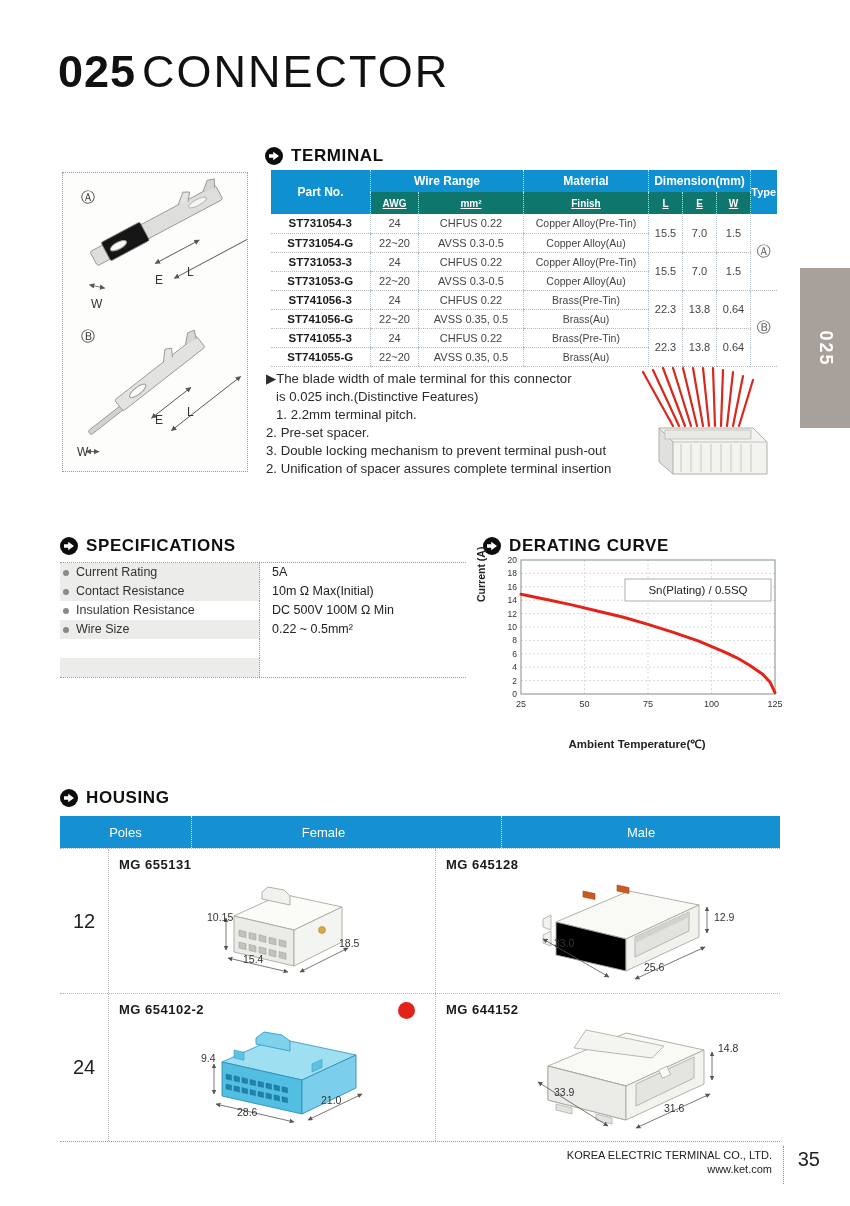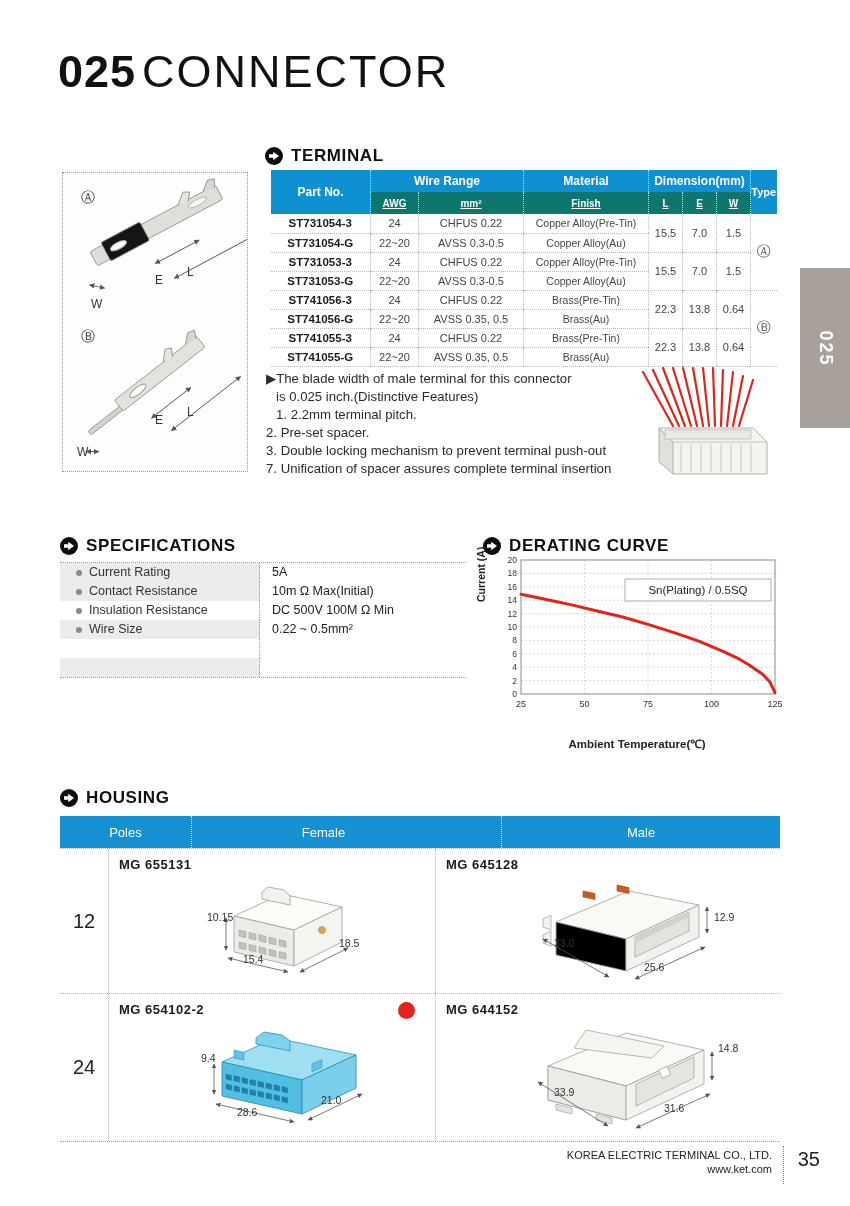--- a/index.html
+++ b/index.html
@@ -39,21 +39,21 @@
   .tt tbody td.dim { font-size:11px; }
   .tt tbody td.typ { font-size:14px; color:#555; }
 
   
   .features { left:266px; top:370px; width:400px; font-size:13.2px; line-height:18px; color:#2b2b2b; }
   .features .ind { padding-left:10px; }
 
   
   .spec-table { left:60px; top:562px; width:406px; border-top:1px dotted #9a9a9a; border-bottom:1px dotted #9a9a9a; font-size:12.5px; }
   .spec-row { display:flex; height:19px; line-height:19px; }
-  .spec-label { width:200px; padding-left:16px; color:#333; border-right:1px dotted #9a9a9a; display:flex; align-items:center; gap:7px; }
+  .spec-label { width:200px; padding-left:3px; color:#333; border-right:1px dotted #9a9a9a; display:flex; align-items:center; gap:7px; }
   .spec-label .dot { width:6px; height:6px; border-radius:50%; background:#8a8a8a; flex:0 0 6px; }
   .spec-value { flex:1; padding-left:12px; color:#222; }
   .spec-row.striped .spec-label { background:#ececea; }
 
   
   .chart-wrap { left:487px; top:554px; width:300px; }
   .ylab { position:absolute; left:-12px; top:48px; transform:rotate(-90deg); transform-origin:left top; font-size:10.5px; font-weight:700; color:#222; }
   .xlab { text-align:center; font-size:11.5px; font-weight:700; color:#222; margin-top:16px; }
 
   
@@ -244,21 +244,21 @@
     </tr>
   </tbody>
 </table>
 
 <div class="abs features">
   <div>▶The blade width of male terminal for this connector</div>
   <div class="ind">is 0.025 inch.(Distinctive Features)</div>
   <div class="ind">1. 2.2mm terminal pitch.</div>
   <div>2. Pre-set spacer.</div>
   <div>3. Double locking mechanism to prevent terminal push-out</div>
-  <div>7. Unification of spacer assures complete terminal insertion</div>
+  <div>2. Unification of spacer assures complete terminal insertion</div>
 </div>
 
 <svg class="abs" style="left:635px; top:366px;" width="145" height="122" viewBox="0 0 145 122">
   <g stroke="#d8281e" stroke-width="2.2" stroke-linecap="round">
     <line x1="38" y1="60" x2="8" y2="6"></line>
       <line x1="44" y1="60" x2="18" y2="4"></line>
     <line x1="50" y1="60" x2="28" y2="2"></line>
       <line x1="56" y1="60" x2="38" y2="2"></line>
     <line x1="62" y1="60" x2="48" y2="2"></line>
       <line x1="68" y1="60" x2="58" y2="2"></line>

